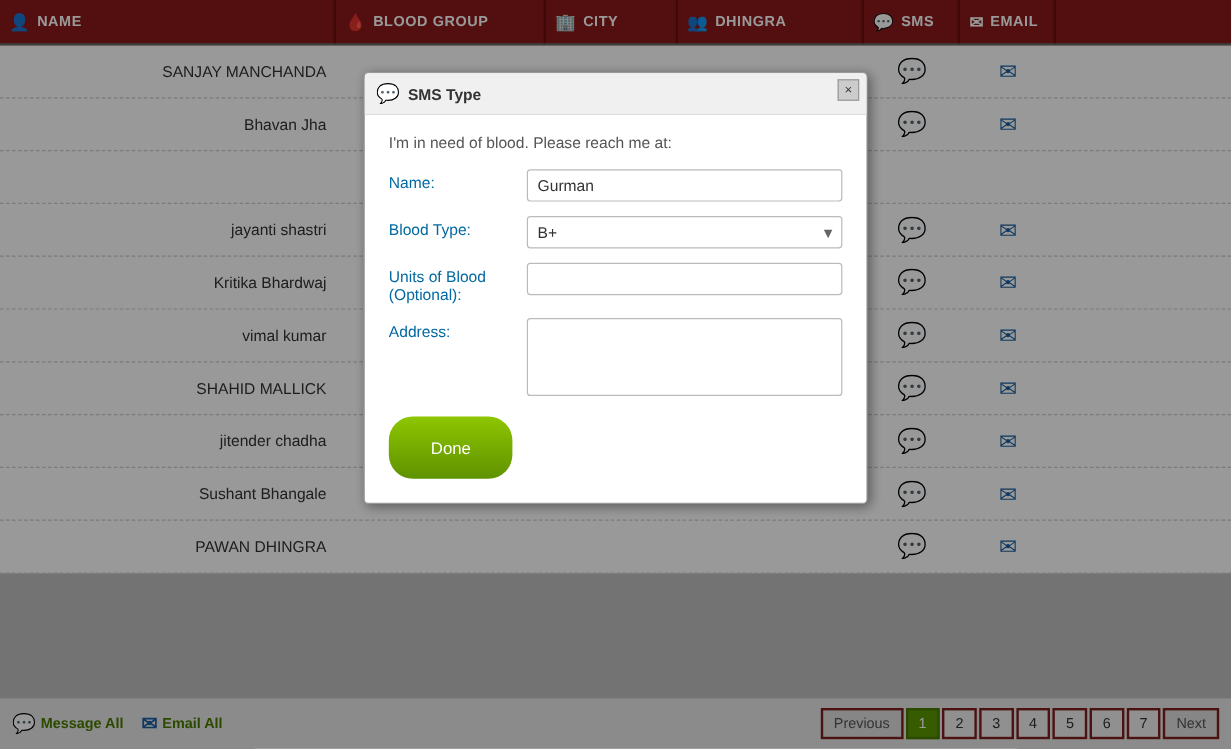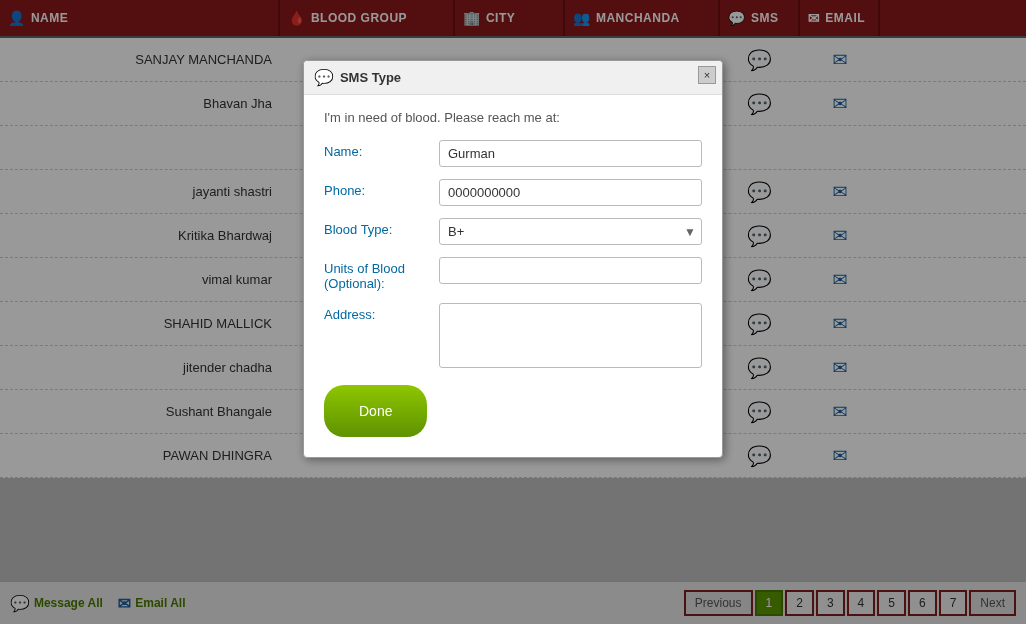--- a/index.html
+++ b/index.html
@@ -241,21 +241,21 @@
   <div class="col col-blood">
     <span style="color:#ff6666;font-size:14px;">🩸</span>
     <span>BLOOD GROUP</span>
   </div>
   <div class="col col-city">
     <span style="font-size:14px;">🏢</span>
     <span>CITY</span>
   </div>
   <div class="col col-relation">
     <span style="font-size:14px;">👥</span>
-    <span>MANCHANDA</span>
+    <span>DHINGRA</span>
   </div>
   <div class="col col-sms">
     <span style="font-size:14px;">💬</span>
     <span>SMS</span>
   </div>
   <div class="col col-email">
     <span style="font-size:14px;">✉</span>
     <span>EMAIL</span>
   </div>
 </div>
@@ -414,24 +414,20 @@
       <div class="modal-close">×</div>
     </div>
     <div class="modal-body">
       <div class="modal-intro">I'm in need of blood. Please reach me at:</div>
 
       <div class="form-row">
         <label class="form-label">Name:</label>
         <input class="form-input" type="text" value="Gurman" style="">
       </div>
 
-      <div class="form-row">
-        <label class="form-label">Phone:</label>
-        <input class="form-input" type="text" value="0000000000" style="">
-      </div>
 
       <div class="form-row">
         <label class="form-label">Blood Type:</label>
         <div class="form-select-wrapper">
           <select class="form-select">
             <option>A+</option>
             <option>A-</option>
             <option selected="">B+</option>
             <option>B-</option>
             <option>AB+</option>

